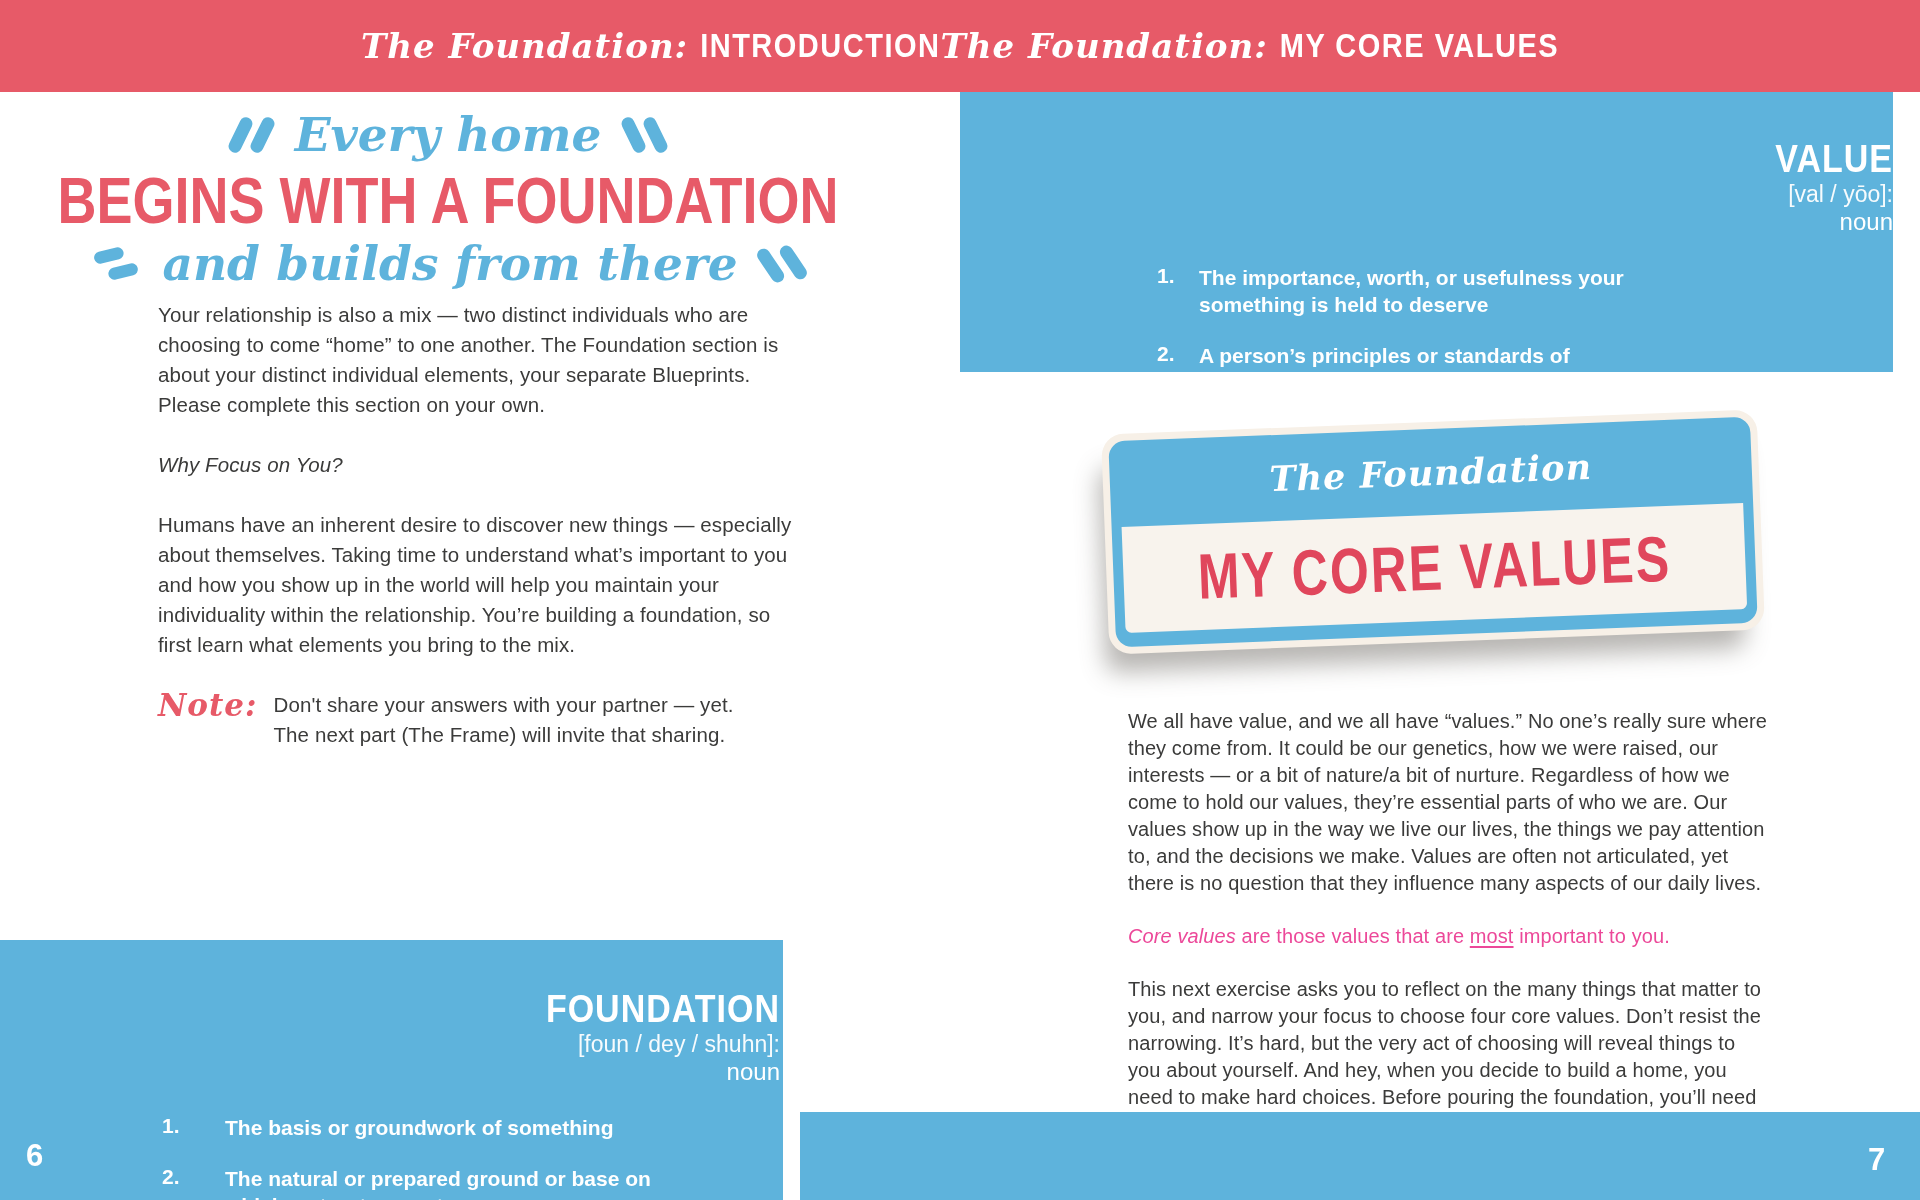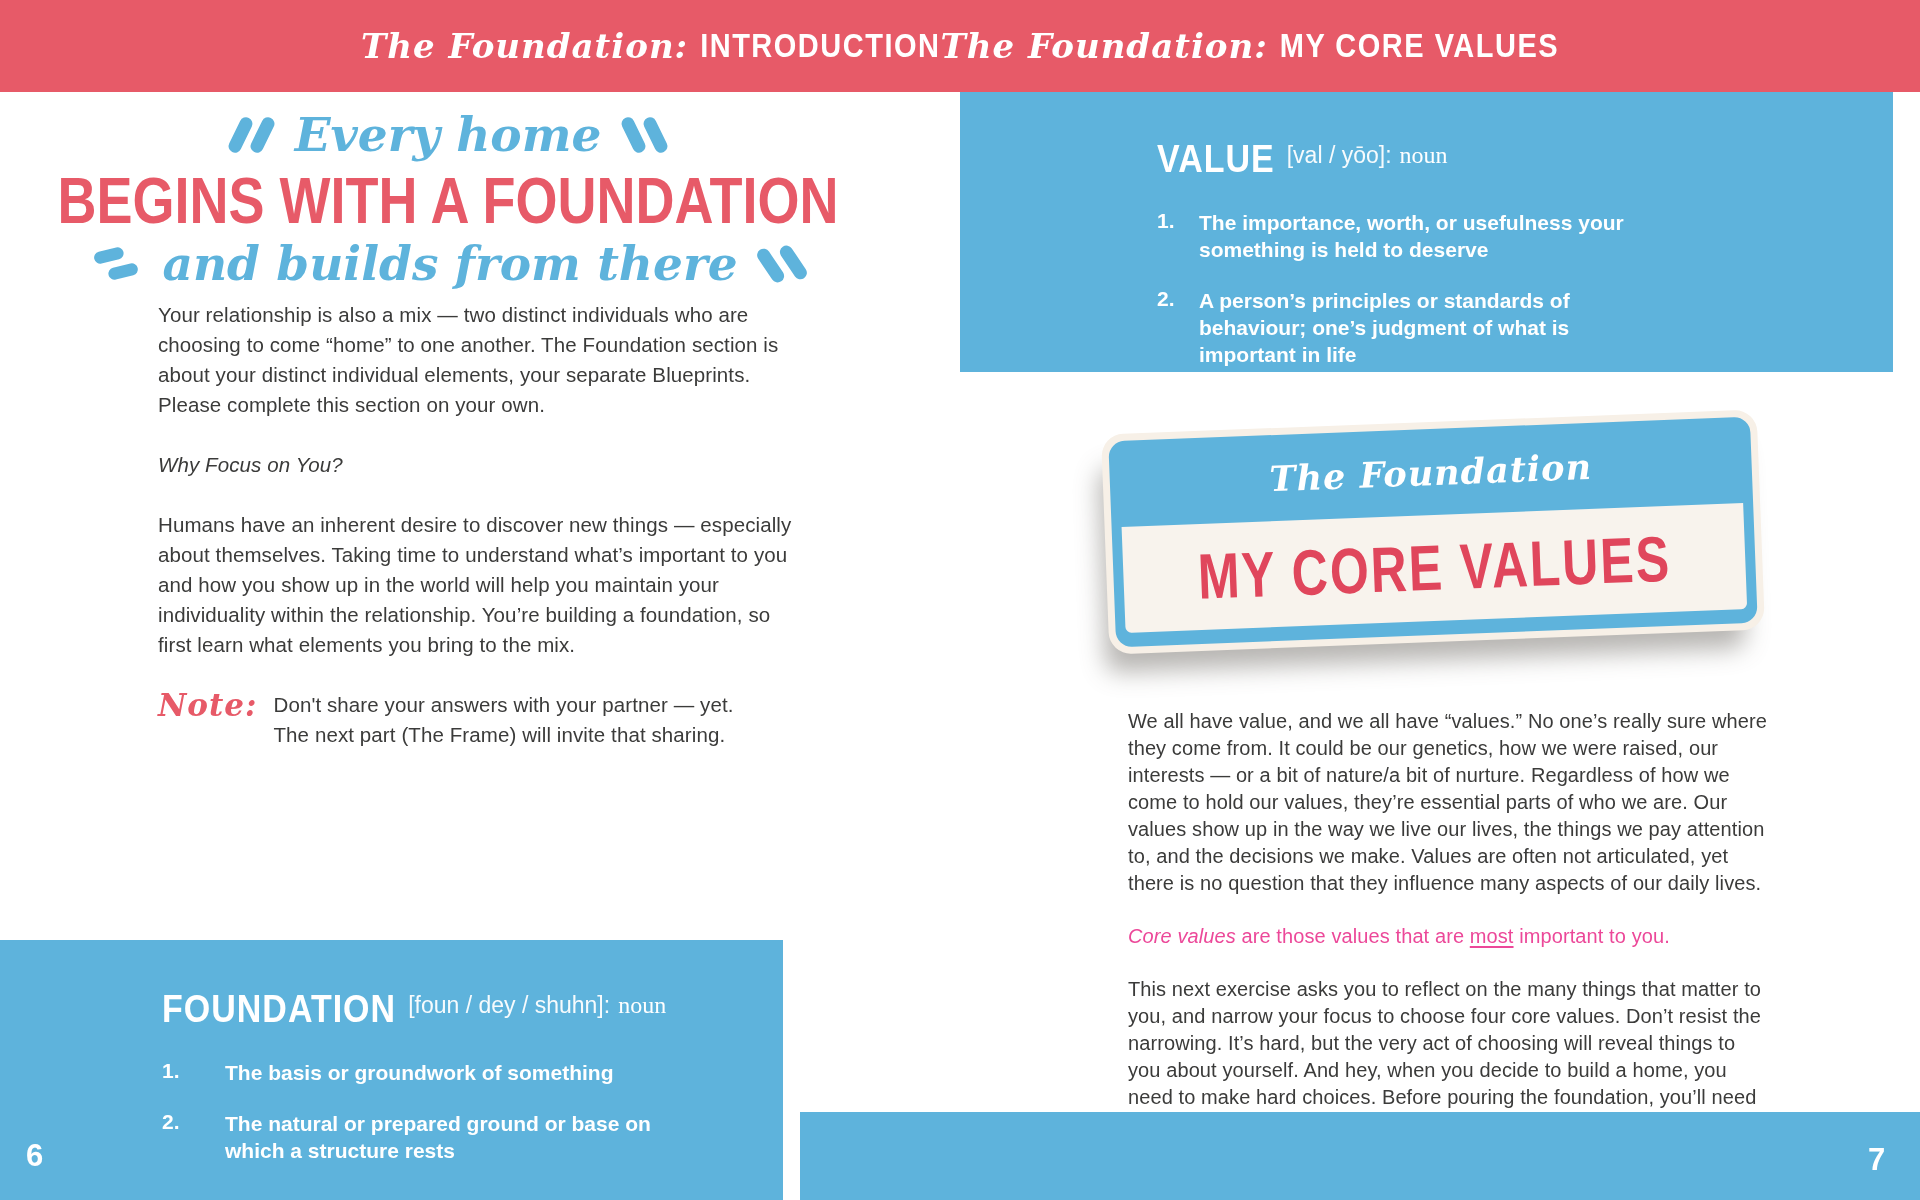--- a/index.html
+++ b/index.html
@@ -52,26 +52,26 @@
     font-size:20.5px;line-height:30px;letter-spacing:0.1px;
   }
   .left-col p{margin:0 0 30px;}
   .italic{font-style:italic;}
   .note-row{display:flex;align-items:flex-start;margin-top:2px;}
   .note-label{color:#e75a68;font-size:31px;line-height:30px;margin-right:16px;letter-spacing:1px;}
   .note-text{font-size:20.5px;line-height:30px;}
 
   
   .defbox{position:absolute;background:#5eb3dc;color:#fff;box-sizing:border-box;}
-  .defbox-left{left:0;top:940px;width:783px;height:260px;padding:52px 12px 0 162px;}
+  .defbox-left{left:0;top:940px;width:783px;height:260px;padding:52px 3px 0 162px;}
   .defbox-right{left:960px;top:92px;width:933px;height:280px;padding:50px 0 0 197px;}
-  .defline{display:flex;align-items:flex-start;white-space:nowrap;}
+  .defline{display:flex;align-items:flex-end;white-space:nowrap;flex-direction:column;}
   .defterm{font-weight:800;font-size:34px;letter-spacing:1px;transform:scaleY(1.15);transform-origin:bottom;}
   .defpron{font-size:23px;font-weight:400;margin-left:12px;opacity:.95;}
-  .defpos{font-size:24px;font-weight:400;margin-left:8px;font-family:Liberation Serif, serif;}
+  .defpos{font-size:24px;font-weight:400;margin-left:8px;}
   .deflist{margin-top:28px;}
   .defitem{display:flex;margin-bottom:24px;}
   .defnum{font-weight:700;font-size:21px;width:62px;flex:none;}
   .defitemtext{font-weight:700;font-size:21px;line-height:27px;}
   .defbox-left .defnum{width:63px;}
   .defbox-left .defitemtext{width:430px;}
   .defbox-right .defnum{width:42px;}
   .defbox-right .defitemtext{width:452px;}
 
   

